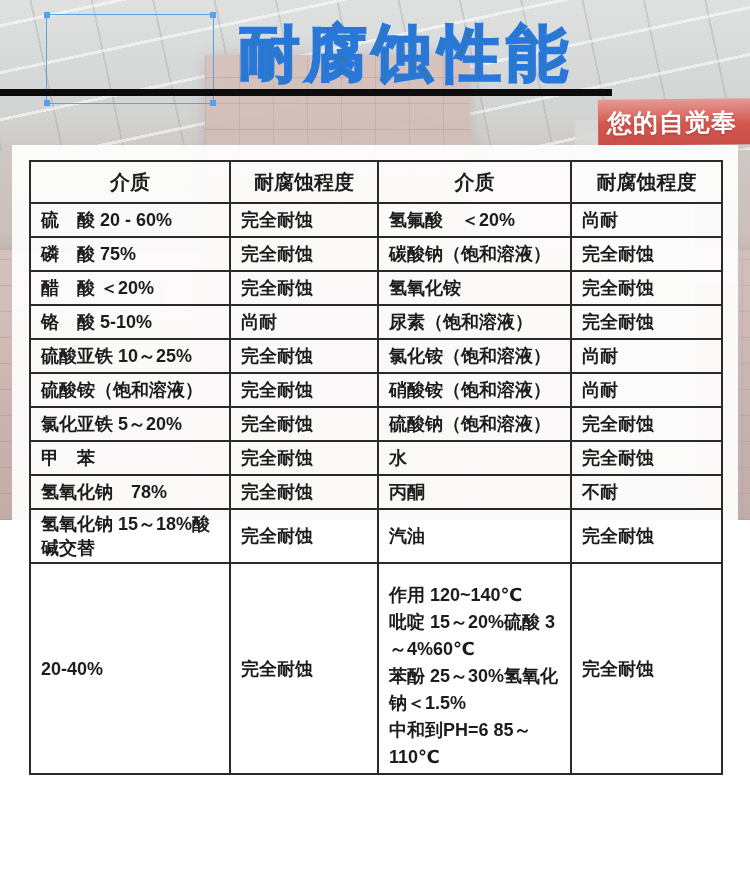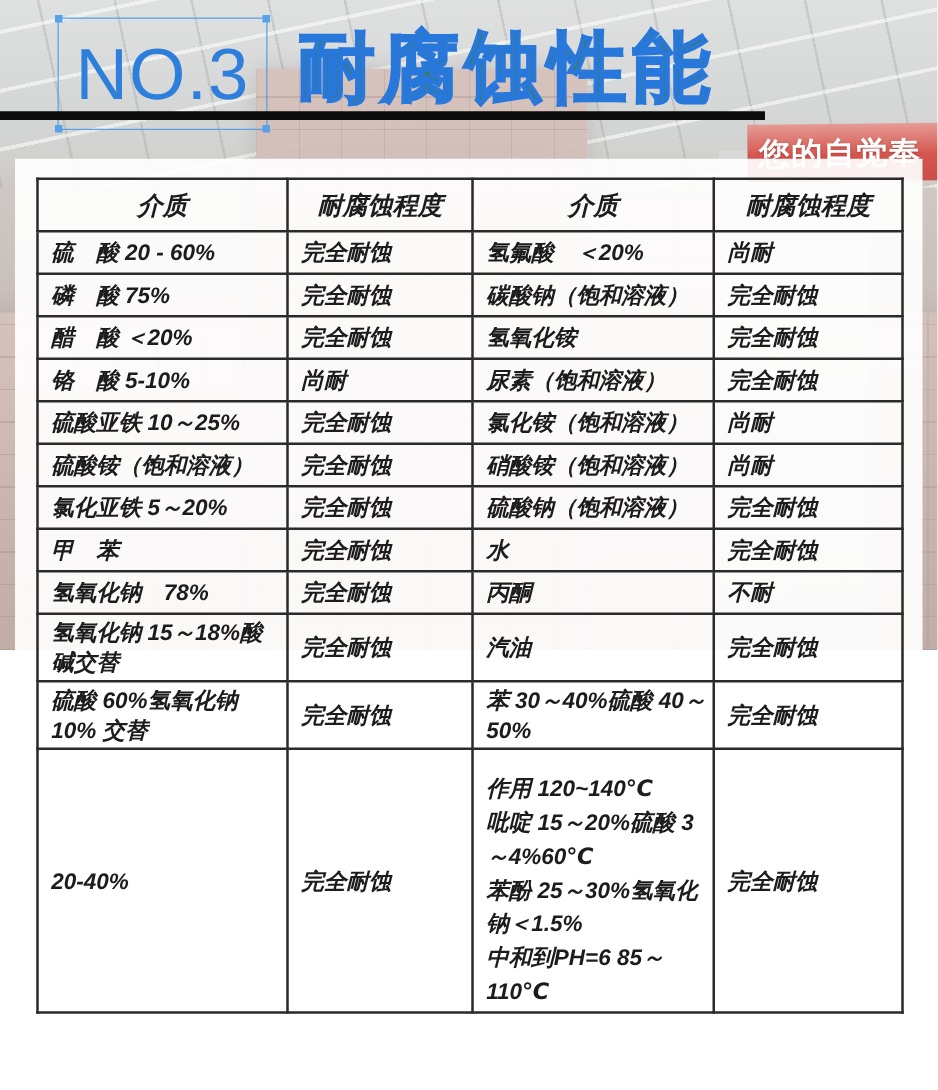--- a/index.html
+++ b/index.html
@@ -64,23 +64,22 @@
     position:absolute;left:238px;top:12px;
     color:#4d7c0f;font-size:62px;font-weight:900;letter-spacing:5px;
     -webkit-text-stroke:2px #2878dc;
     white-space:nowrap;
   }
   .title-rule{
     position:absolute;left:0;top:89px;width:612px;height:7px;background:#0c0c0c;
   }
   
   .panel{
-    position:absolute;left:12px;top:127px;width:726px;height:727px;
+    position:absolute;left:12px;top:145px;width:726px;height:727px;
     background:rgba(255,255,255,.92);
-    font-style:italic;
   }
   table.corrosion{
     border-collapse:collapse;table-layout:fixed;
     margin:15px 0 0 17px;width:692px;
     background:transparent;
   }
   table.corrosion th, table.corrosion td{
     border:2px solid #2a2a2a;
     color:#1c1c1c;font-weight:bold;
     padding:2px 4px 2px 10px;
@@ -110,21 +109,20 @@
   <div class="banner">
     <span>您的自觉奉</span>
   </div>
 </div>
 
 <div class="no-badge">
   <span class="handle tl"></span>
   <span class="handle tr"></span>
   <span class="handle bl"></span>
   <span class="handle br"></span>
-  <span>NO.3</span>
 </div>
 <div class="main-title">耐腐蚀性能</div>
 <div class="title-rule"></div>
 
 <div class="panel">
   <table class="corrosion">
     <colgroup>
       <col style="width:200px">
         <col style="width:148px">
         <col style="width:193px">
@@ -193,26 +191,20 @@
           <td class="med2">丙酮</td>
           <td class="res2">不耐</td>
         </tr>
         <tr>
           <td class="med1">氢氧化钠 15～18%酸碱交替</td>
           <td class="res1">完全耐蚀</td>
           <td class="med2">汽油</td>
           <td class="res2">完全耐蚀</td>
         </tr>
         <tr>
-          <td class="med1">硫酸 60%氢氧化钠 10% 交替</td>
-          <td class="res1">完全耐蚀</td>
-          <td class="med2">苯 30～40%硫酸 40～50%</td>
-          <td class="res2">完全耐蚀</td>
-        </tr>
-        <tr>
           <td class="med1">20-40%</td>
           <td class="res1">完全耐蚀</td>
           <td class="med2">作用 120~140℃
 吡啶 15～20%硫酸 3～4%60℃
 苯酚 25～30%氢氧化钠＜1.5%
 中和到PH=6 85～110℃</td>
           <td class="res2">完全耐蚀</td>
         </tr>
       </tbody>
   </table>

